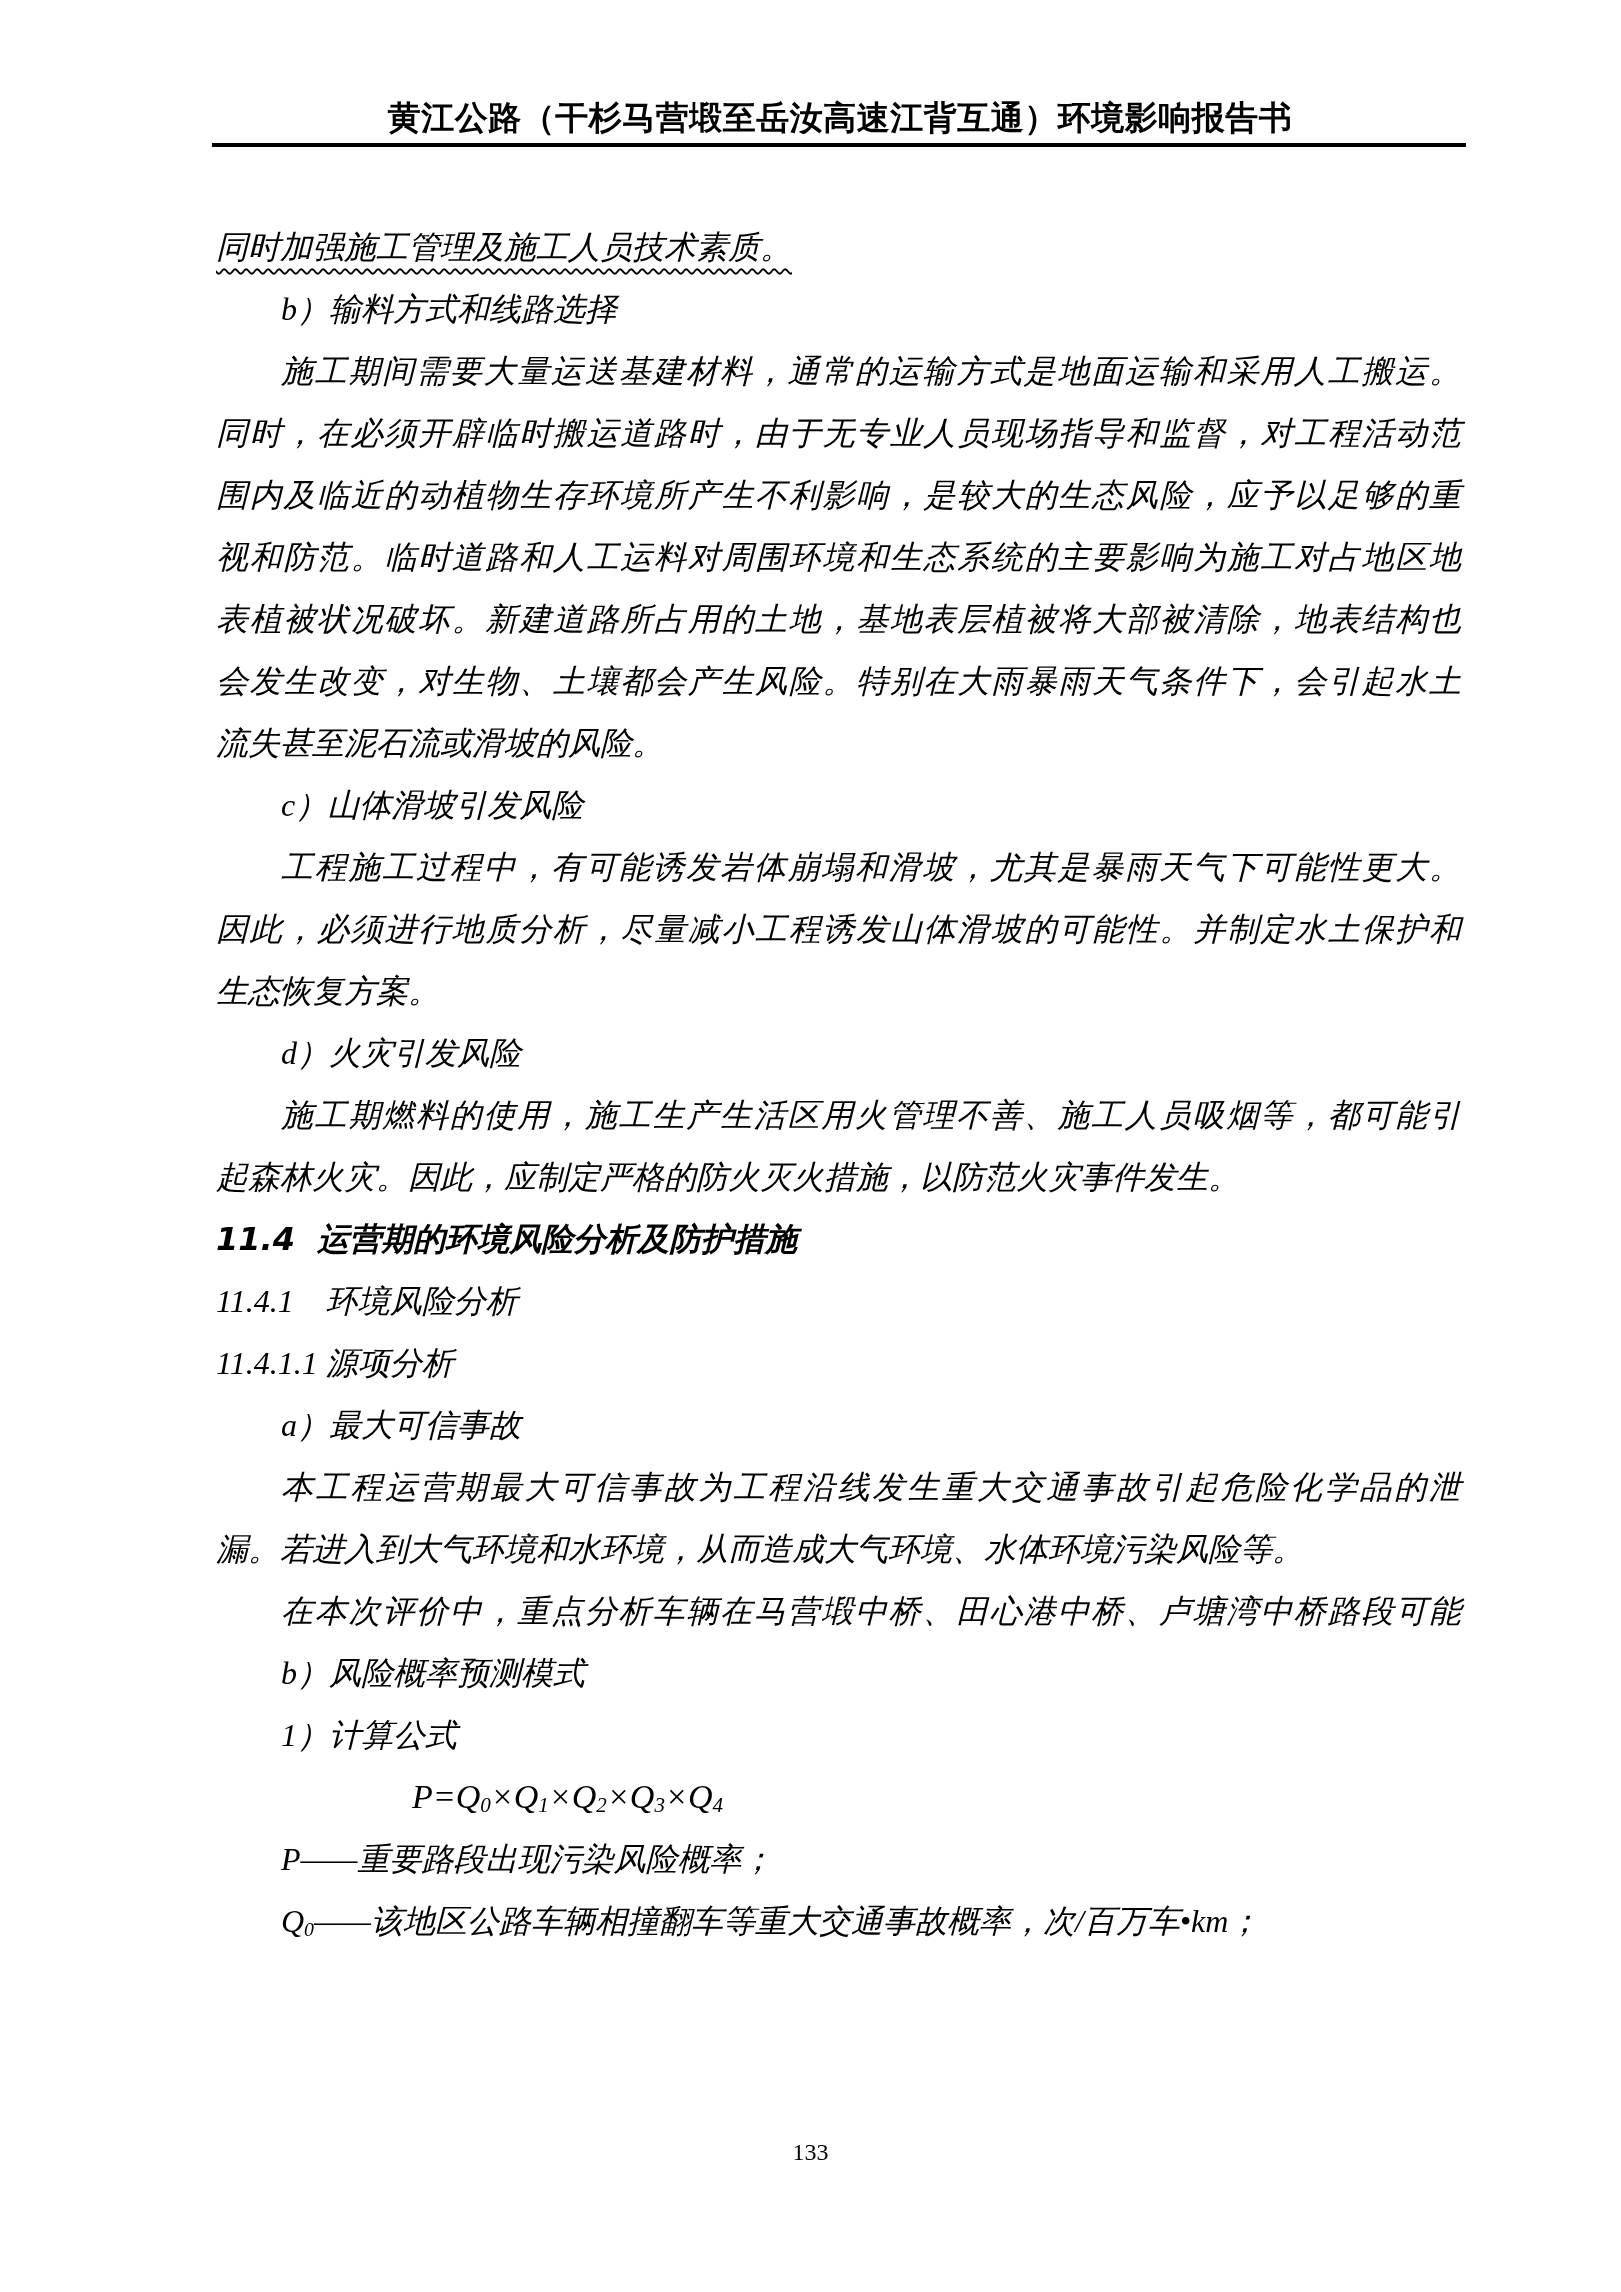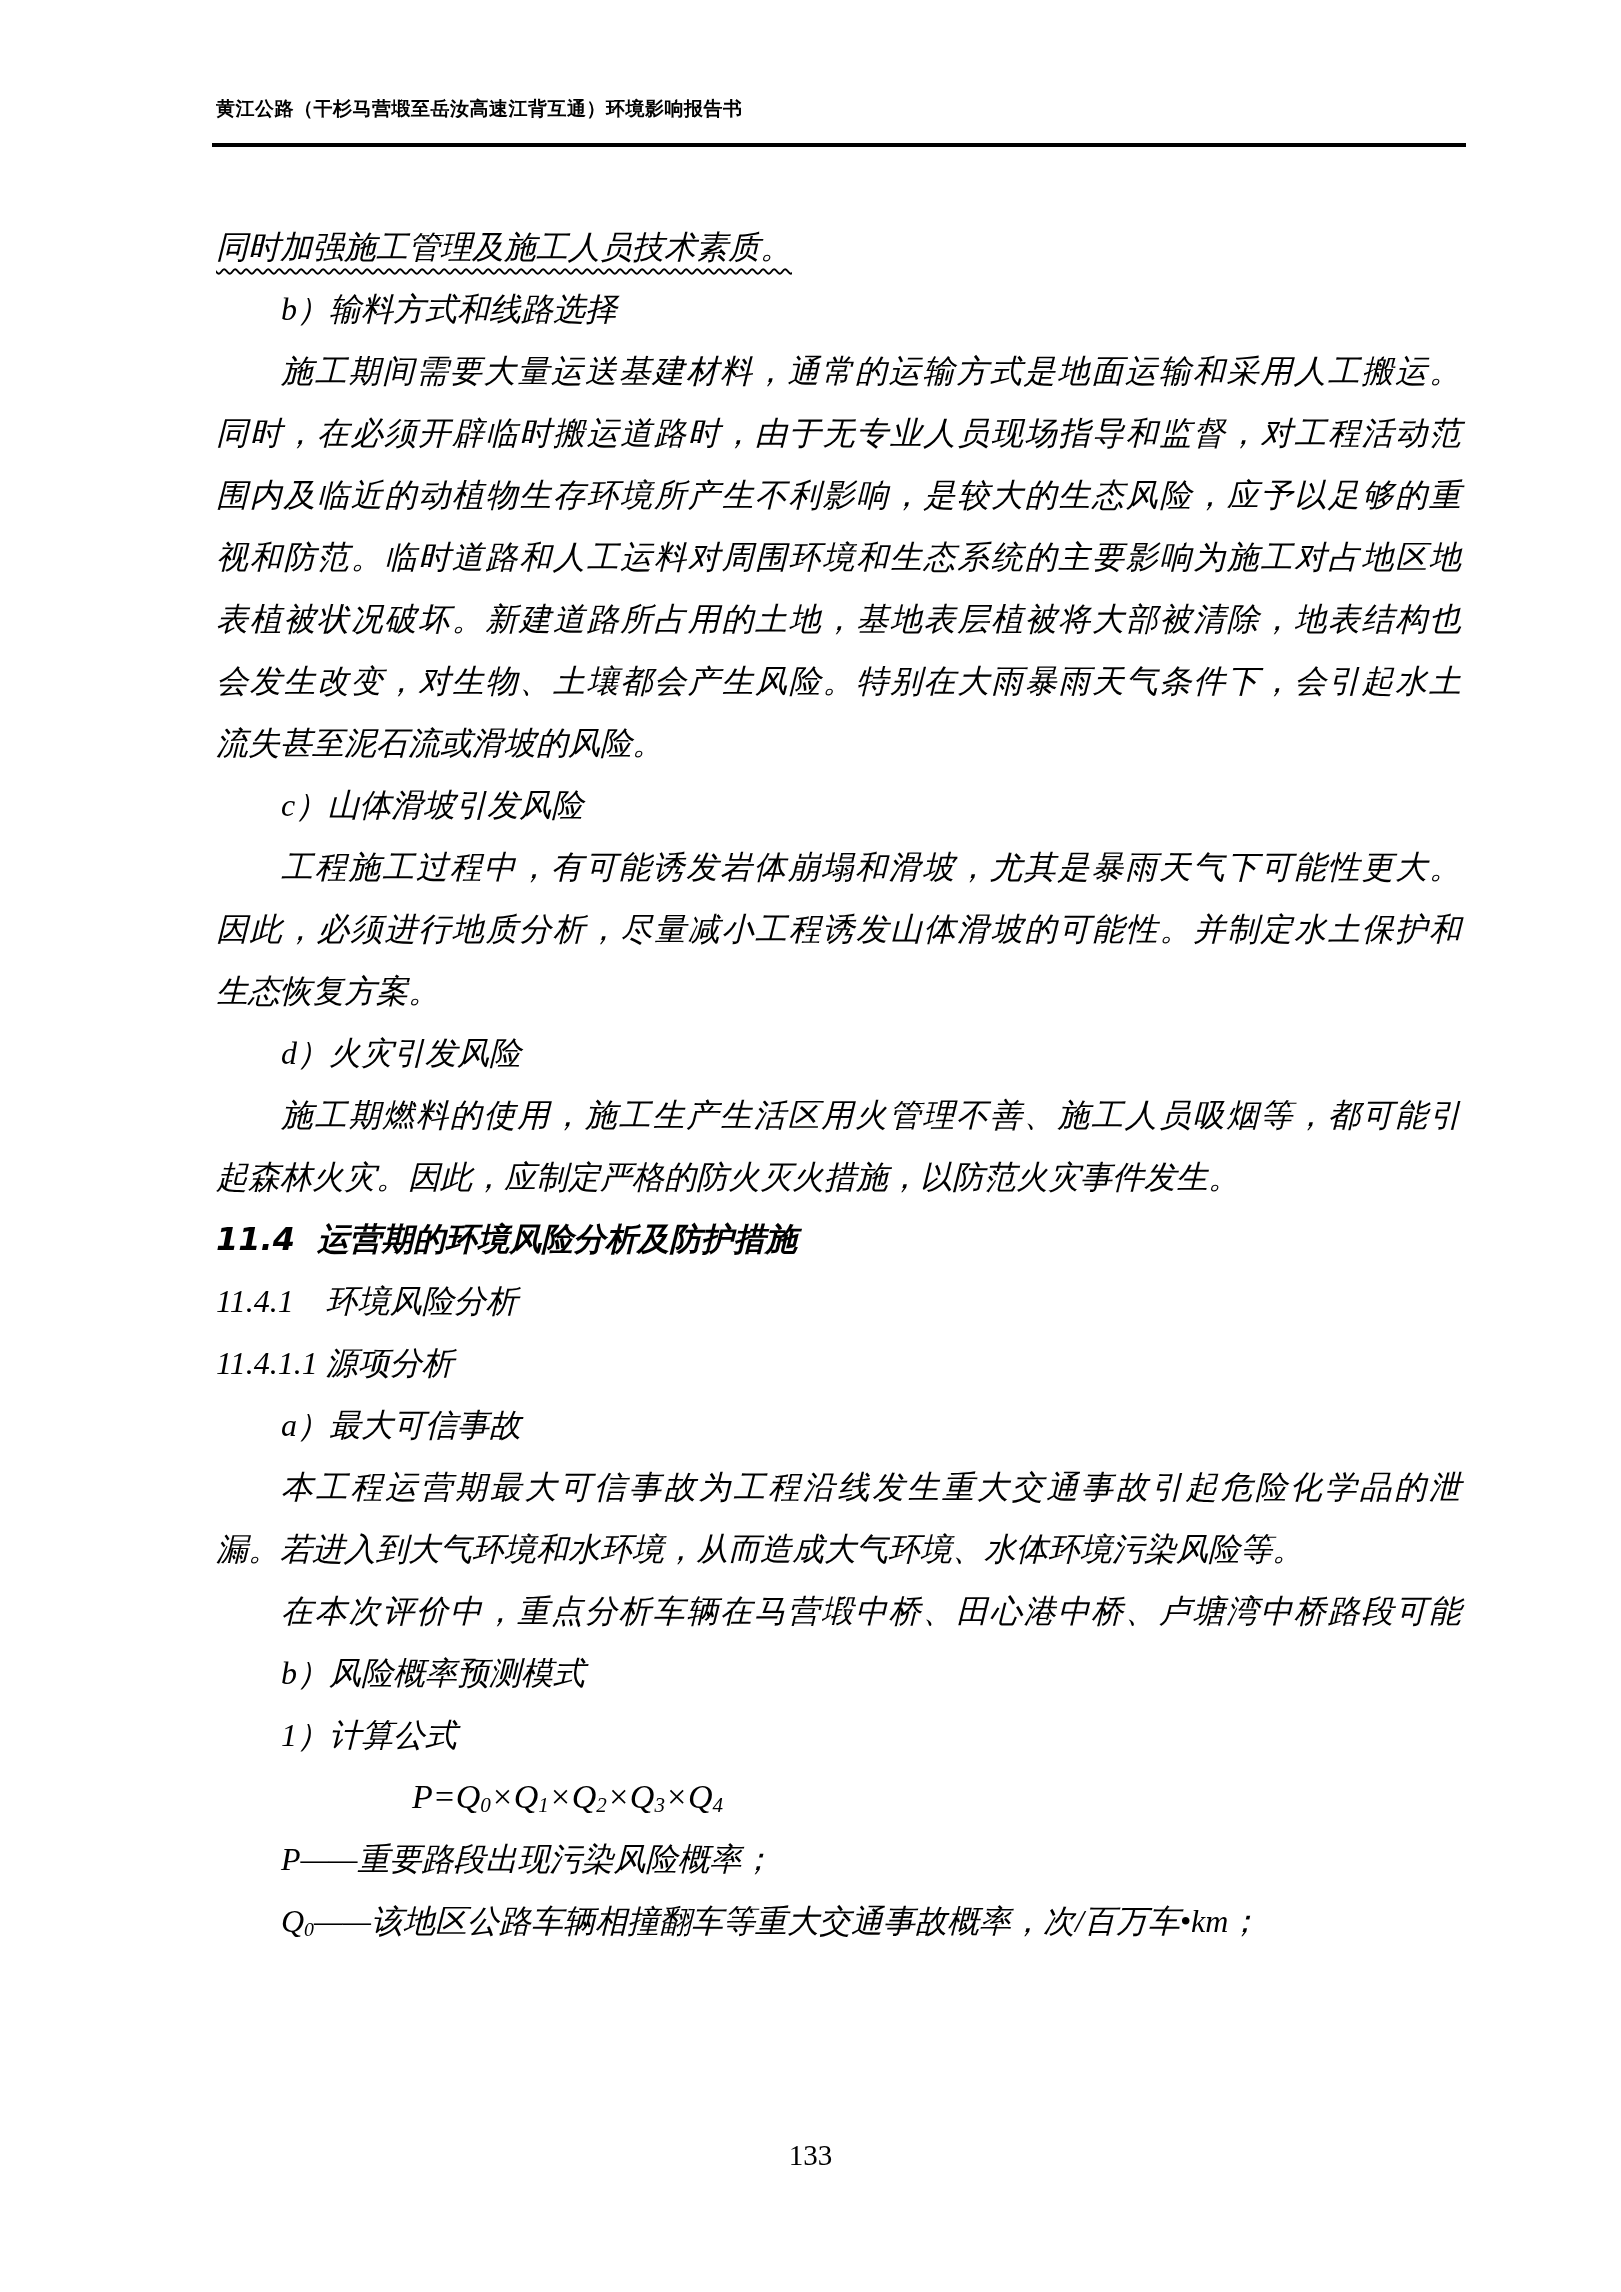--- a/index.html
+++ b/index.html
@@ -10,22 +10,22 @@
     background: #ffffff;
     color: #000000;
     font-family: "Liberation Serif", "DejaVu Serif", serif;
     overflow: hidden;
   }
   .header {
     position: absolute;
     left: 216px;
     right: 157px;
     top: 96px;
-    text-align: left;
-    font-size: 19px;
+    text-align: center;
+    font-size: 33px;
     font-weight: bold;
     letter-spacing: 0.5px;
     white-space: pre;
   }
   .header-rule {
     position: absolute;
     left: 212px;
     right: 155px;
     top: 143px;
     height: 0;
@@ -66,21 +66,21 @@
     font-size: 0.62em;
     line-height: 0;
     vertical-align: -0.18em;
   }
   .pageno {
     position: absolute;
     left: 0;
     width: 100%;
     top: 2139px;
     text-align: center;
-    font-size: 29px;
+    font-size: 24px;
   }
 </style>
 </head>
 <body>
 
 <div class="page">
 
   <div class="header">黄江公路（干杉马营塅至岳汝高速江背互通）环境影响报告书</div>
   <div class="header-rule"></div>
 

